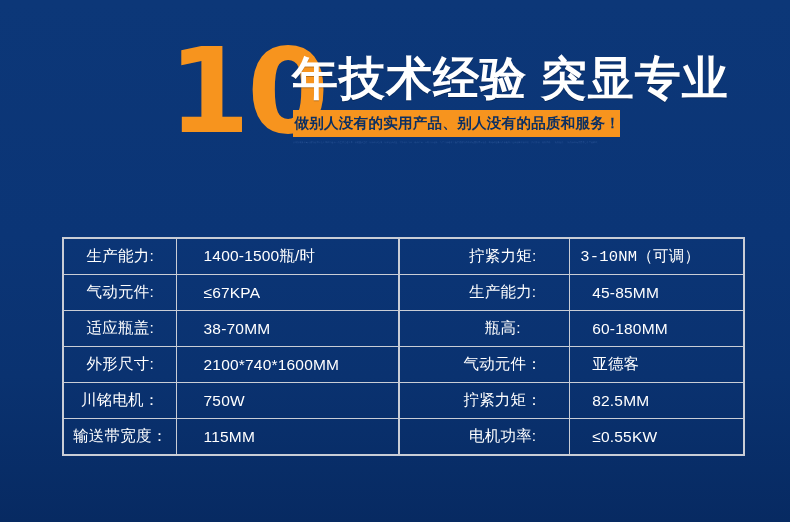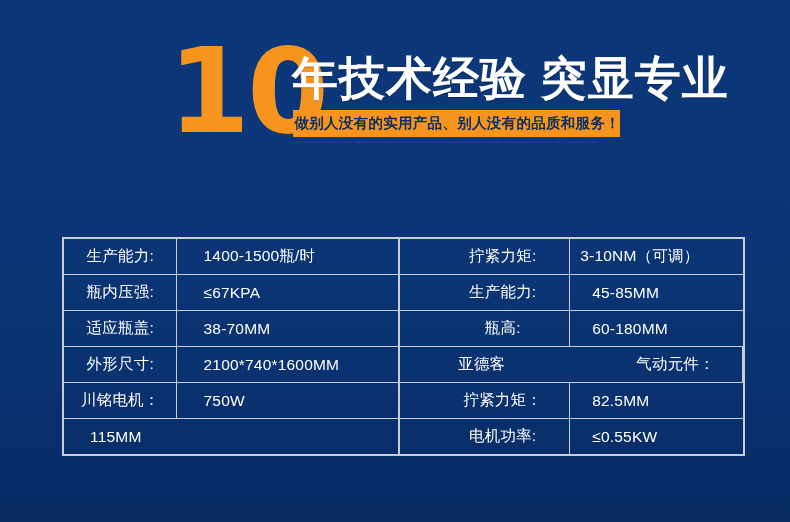--- a/index.html
+++ b/index.html
@@ -147,21 +147,21 @@
   .cell.value {
     justify-content: flex-start;
   }
 
   .left .cell.label  { width: 120px; }
   .left .cell.value  { width: 232px; padding-left: 26px; }
 
   .right .cell.label { width: 136px; }
   .right .cell.value { width: 175px; padding-left: 22px; }
 
-  .right .cell.value.wide { padding-left: 10px; }
+  .right .cell.value.wide { padding-left: 10px; font-family: Liberation Mono, monospace; }
 </style>
 </head>
 <body>
 
 <div id="page">
 
   <div id="header">
 
     <div id="big-number">10</div>
 
@@ -181,21 +181,21 @@
           <div class="cell label">生产能力:</div>
           <div class="cell value">1400-1500瓶/时</div>
         </div>
         <div class="spec-half right">
           <div class="cell label">拧紧力矩:</div>
           <div class="cell value wide">3-10NM（可调）</div>
         </div>
       </div>
       <div class="spec-row">
         <div class="spec-half left">
-          <div class="cell label">瓶内压强:</div>
+          <div class="cell label">气动元件:</div>
           <div class="cell value">≤67KPA</div>
         </div>
         <div class="spec-half right">
           <div class="cell label">生产能力:</div>
           <div class="cell value">45-85MM</div>
         </div>
       </div>
       <div class="spec-row">
         <div class="spec-half left">
           <div class="cell label">适应瓶盖:</div>
@@ -205,36 +205,37 @@
           <div class="cell label">瓶高:</div>
           <div class="cell value">60-180MM</div>
         </div>
       </div>
       <div class="spec-row">
         <div class="spec-half left">
           <div class="cell label">外形尺寸:</div>
           <div class="cell value">2100*740*1600MM</div>
         </div>
         <div class="spec-half right">
+          <div class="cell label">气动元件：</div>
           <div class="cell value">亚德客</div>
-          <div class="cell label">气动元件：</div>
         </div>
       </div>
       <div class="spec-row">
         <div class="spec-half left">
           <div class="cell label">川铭电机：</div>
           <div class="cell value">750W</div>
         </div>
         <div class="spec-half right">
           <div class="cell label">拧紧力矩：</div>
           <div class="cell value">82.5MM</div>
         </div>
       </div>
       <div class="spec-row">
         <div class="spec-half left">
+          <div class="cell label">输送带宽度：</div>
           <div class="cell value">115MM</div>
         </div>
         <div class="spec-half right">
           <div class="cell label">电机功率:</div>
           <div class="cell value">≤0.55KW</div>
         </div>
       </div>
     </div>
 
 </div>

